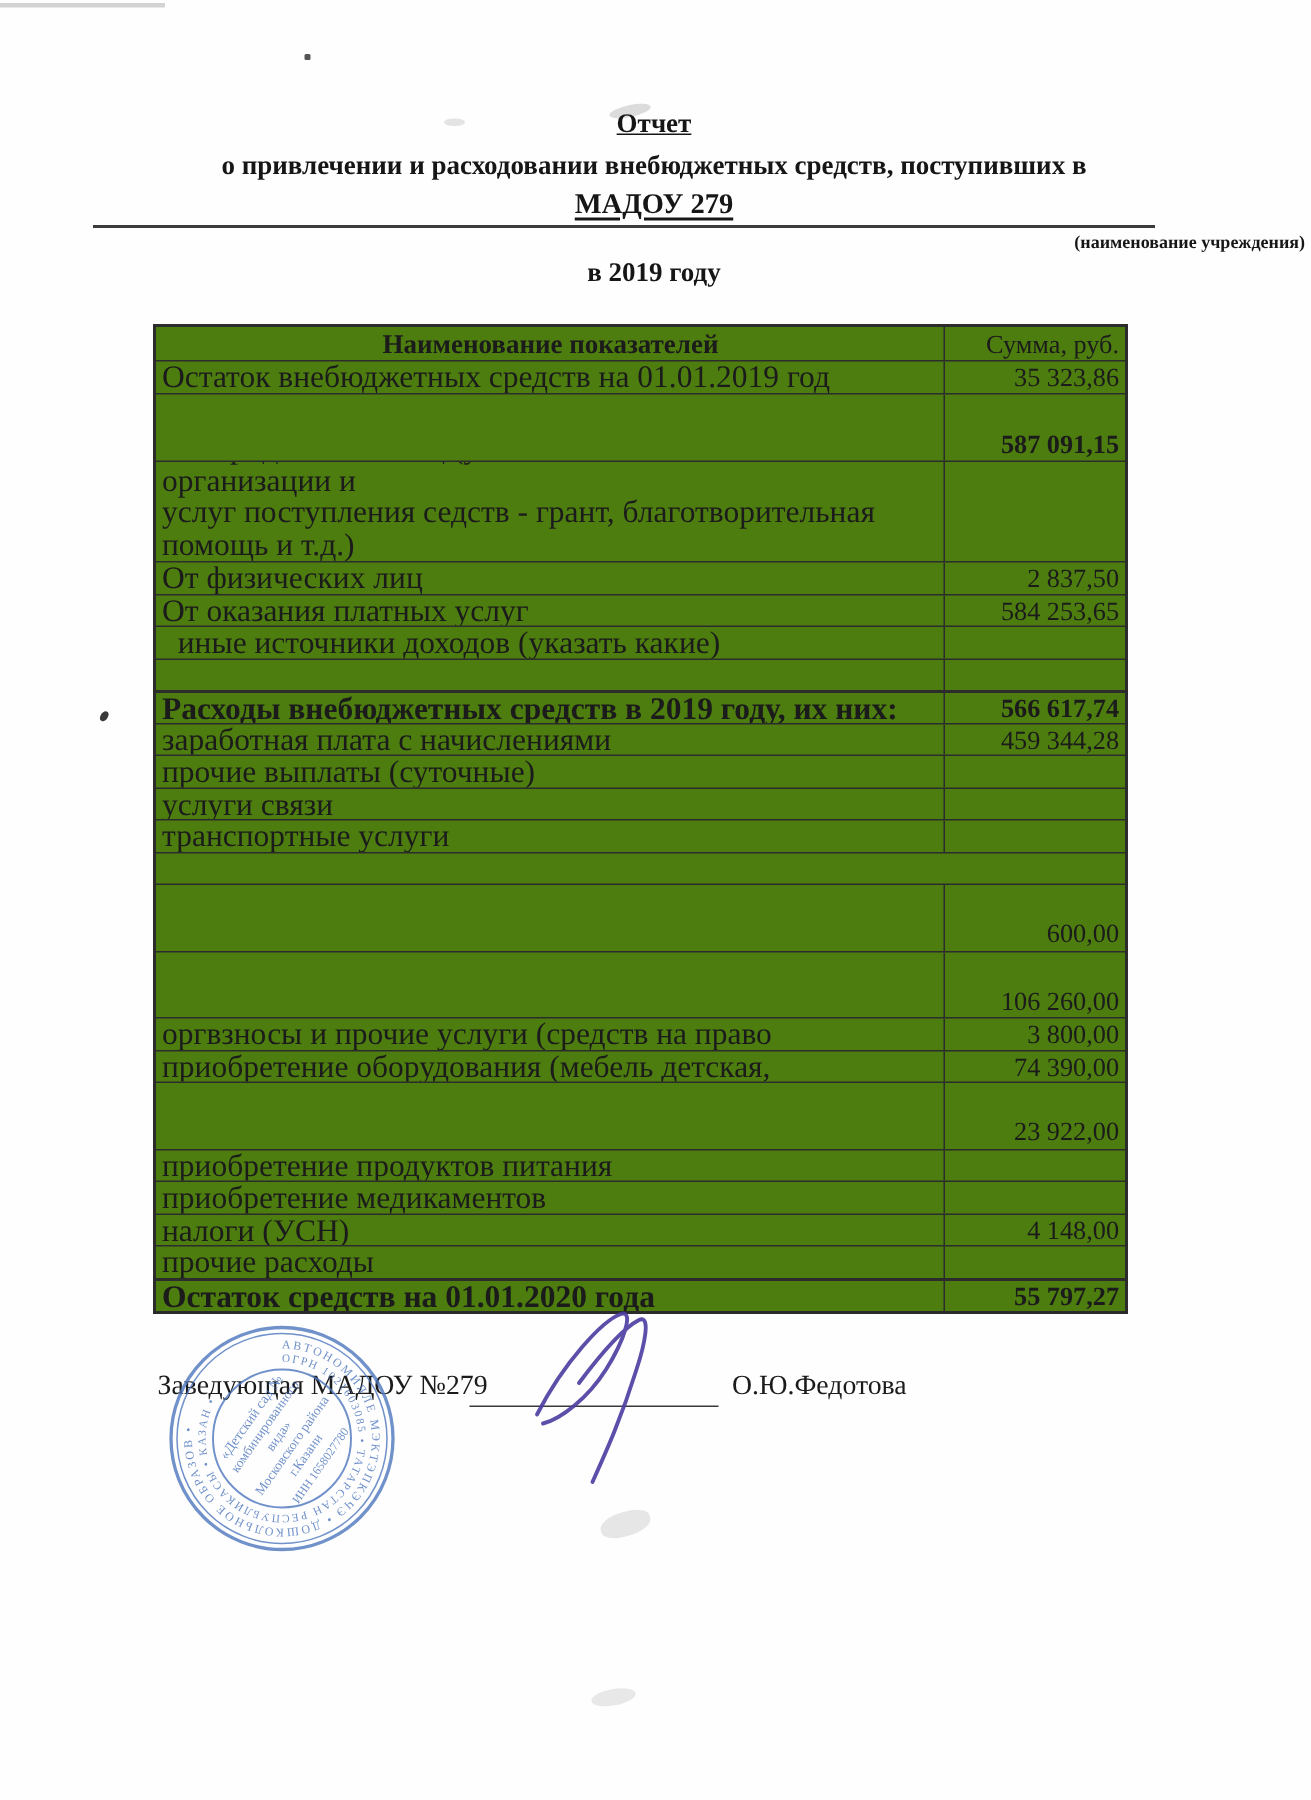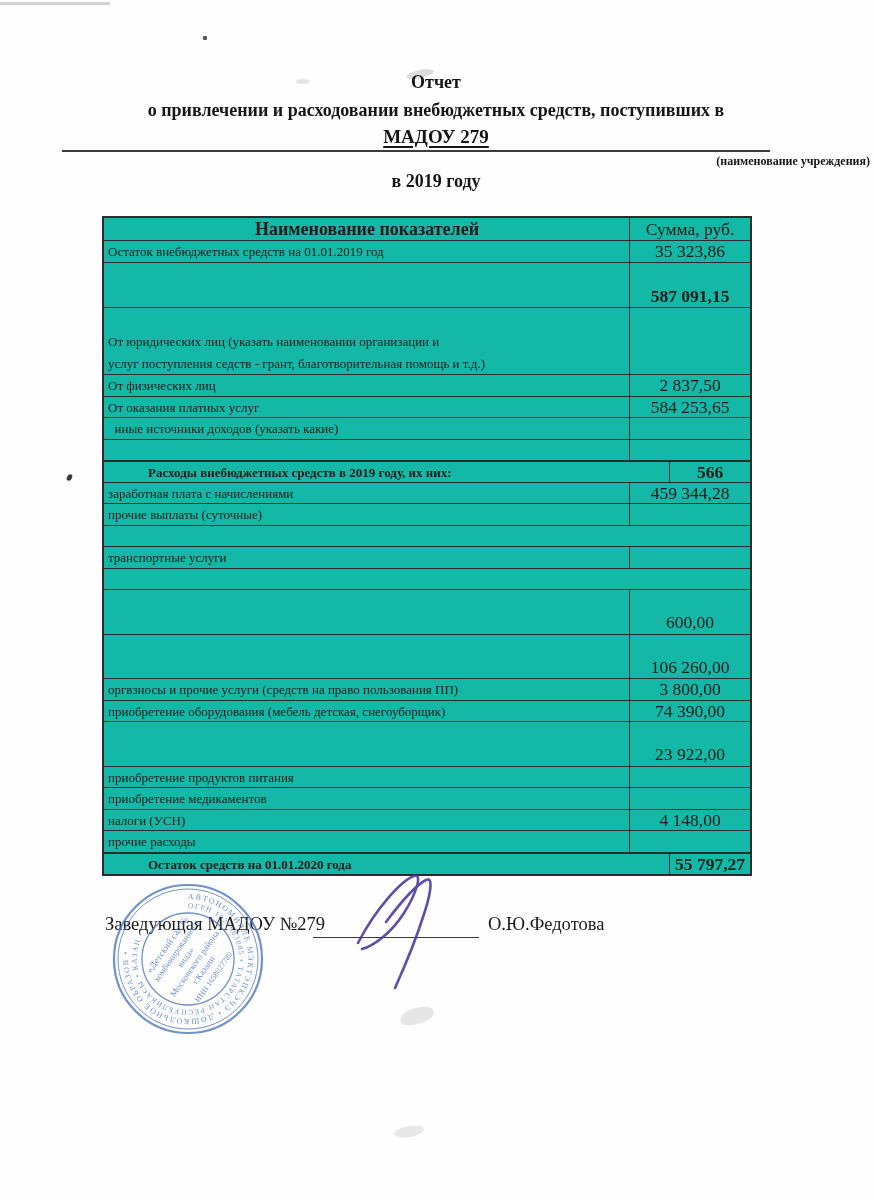--- a/index.html
+++ b/index.html
@@ -1,34 +1,34 @@
 <!DOCTYPE html>
 <html><head>
 <meta charset="utf-8">
 <style>
   html,body{margin:0;padding:0;background:#e8e8e8;}
   .page{position:relative;width:874px;height:1200px;background:#fefefe;overflow:hidden;
         font-family:"Liberation Serif", serif;color:#1b1b1b;}
   
   .hline{position:absolute;left:2px;width:868px;text-align:center;font-weight:bold;color:#161616;}
-  .t1{top:72px;font-size:18px;}
+  .t1{top:72px;font-size:18px;text-decoration:underline;}
   .t2{top:100px;font-size:18px;}
   .t3{top:126px;font-size:19px;}
   .t3 span{text-decoration:underline;text-underline-offset:3px;text-decoration-thickness:1.5px;}
   .rule{position:absolute;left:62px;top:150px;width:708px;height:0;border-top:2px solid #3c3c3c;}
   .t4{top:154px;font-size:12px;text-align:right;}
   .t5{top:171px;font-size:18px;}
   
-  .tbl{position:absolute;left:102px;top:216px;width:650px;border:2px solid #2c2c2c;box-sizing:border-box;background:#14b8a6;}
+  .tbl{position:absolute;left:102px;top:216px;width:650px;border:2px solid #2c2c2c;box-sizing:border-box;background:#4d7c0f;}
   .tr{display:flex;border-top:1.5px solid #2c2c2c;box-sizing:border-box;align-items:stretch;}
   .tr:first-child{border-top:none;}
-  .tr.thick{border-top-width:2.5px;padding-left:40px;}
+  .tr.thick{border-top-width:2.5px;}
   .c1{width:526px;border-right:1.5px solid #2c2c2c;padding:0 3px 0 4px;box-sizing:border-box;
-      font-size:13px;line-height:21.5px;white-space:pre-wrap;overflow:hidden;}
-  .c2{flex:1;text-align:center;padding:0 4px;box-sizing:border-box;font-size:17.5px;line-height:21.5px;overflow:hidden;}
+      font-size:21px;line-height:21.5px;white-space:pre-wrap;overflow:hidden;}
+  .c2{flex:1;text-align:right;padding:0 4px;box-sizing:border-box;font-size:17.5px;line-height:21.5px;overflow:hidden;}
   .h22{height:22px}.h23{height:21.5px}.h24{height:22.5px}.h46{height:44.5px}.h47{height:45.5px}.h57{height:67px}
   .vb{display:flex;flex-direction:column;justify-content:flex-end;}
   .b{font-weight:bold;}
   .th1{text-align:center;font-weight:bold;font-size:18px;line-height:22px;}
   .th2{font-size:17.5px;line-height:22px;}
   .two span{display:block;}
   
   .sig-label{position:absolute;left:105px;top:914px;font-size:18.5px;}
   .sig-line{position:absolute;left:313px;top:937px;width:166px;border-top:1.5px solid #3a3a3a;}
   .sig-name{position:absolute;left:488px;top:914px;font-size:18.5px;}
@@ -126,20 +126,21 @@
       <div class="c1">заработная плата с начислениями</div>
       <div class="c2">459 344,28</div>
     </div>
 
     <div class="tr h23">
       <div class="c1">прочие выплаты (суточные)</div>
       <div class="c2"></div>
     </div>
 
     <div class="tr h23">
+      <div class="c1">услуги связи</div>
       <div class="c2"></div>
     </div>
 
     <div class="tr h23">
       <div class="c1">транспортные услуги</div>
       <div class="c2"></div>
     </div>
 
     <div class="tr h23">
       <div class="c2"></div>

